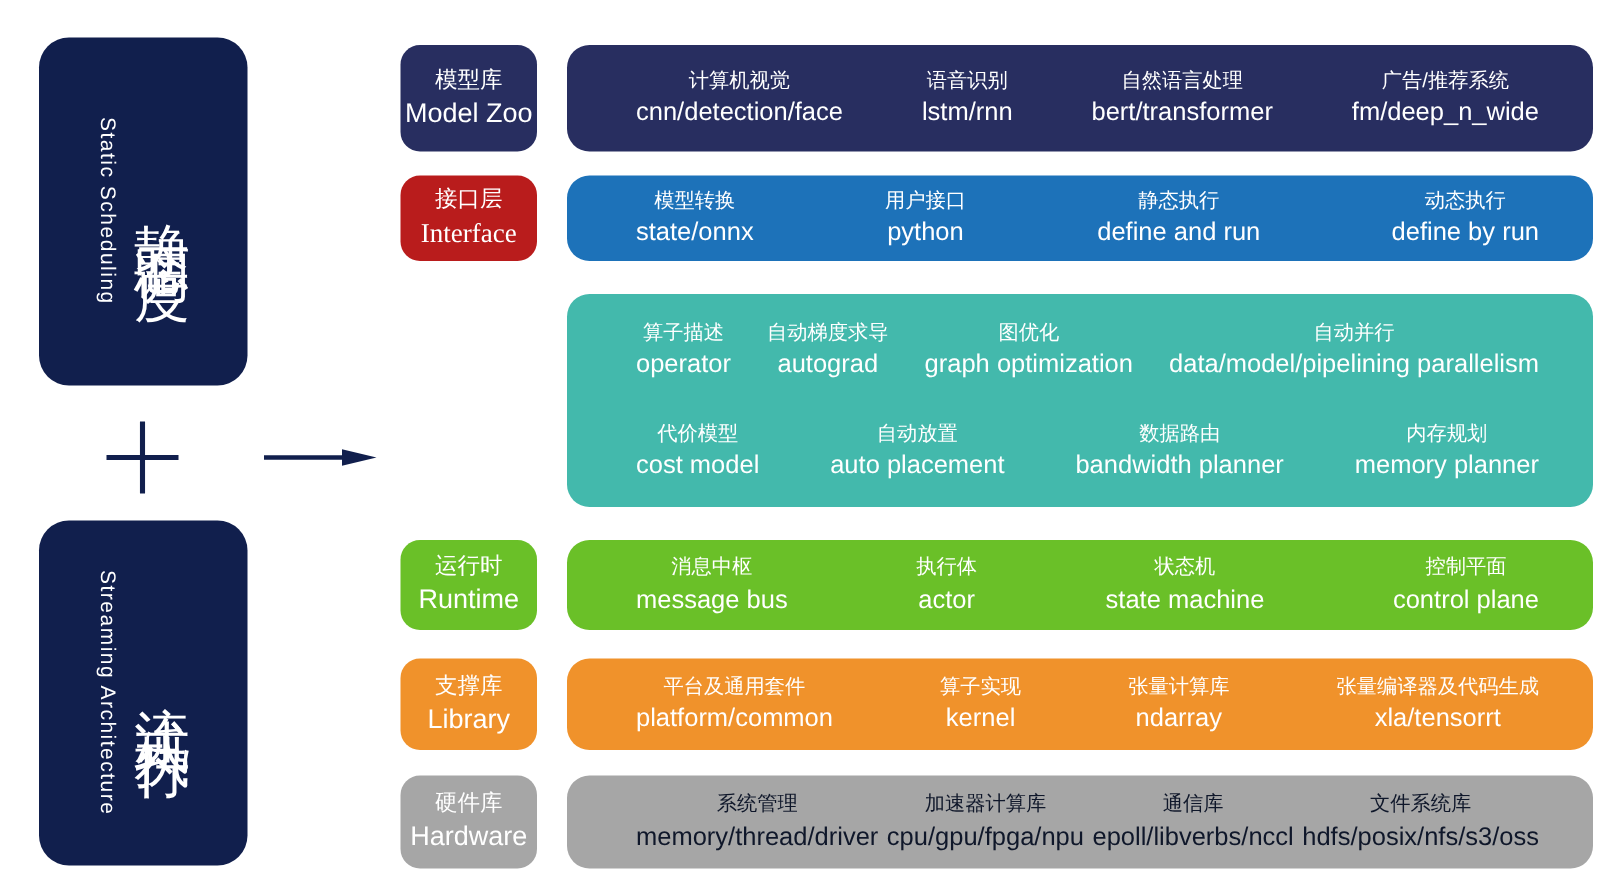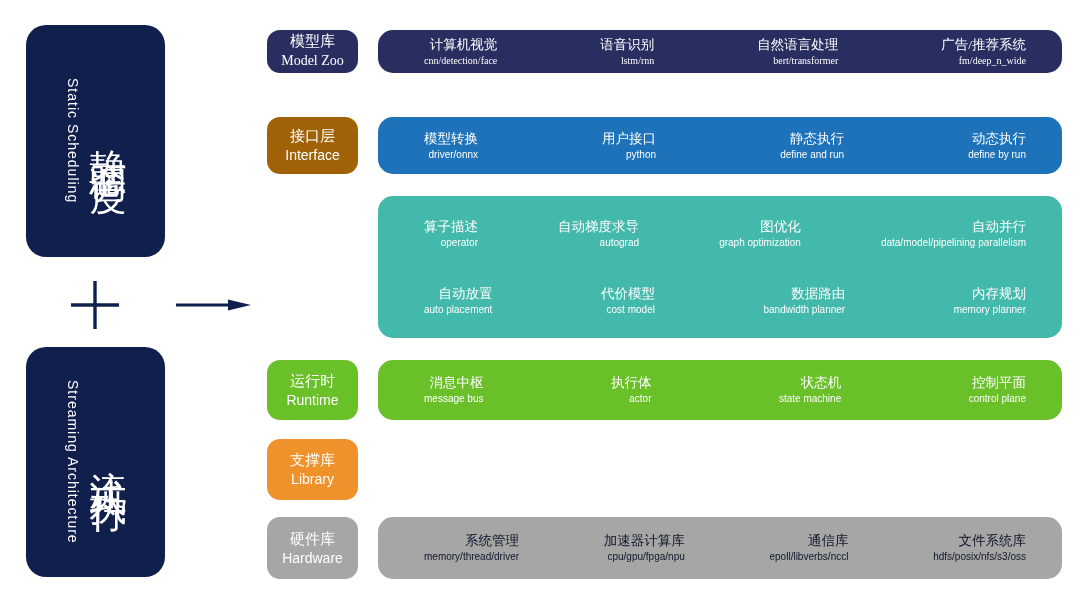--- a/index.html
+++ b/index.html
@@ -22,49 +22,49 @@
   .zh-vert{
     writing-mode:vertical-rl;
     font-size:37px;letter-spacing:9px;line-height:1;white-space:nowrap;
     margin-top:-6px;
   }
   .plus{position:absolute;left:68px;top:278px;}
   .arrow{position:absolute;left:174px;top:297px;}
 
   
   .row{position:absolute;left:0;width:1080px;}
-  .row-0{top:30px;height:43px;font-family:Liberation Serif, serif;}
+  .row-0{top:30px;height:71px;}
   .row-1{top:117px;height:57px;}
   .row-2{top:196px;height:142px;}
   .row-3{top:360px;height:60px;}
   .row-4{top:439px;height:61px;}
   .row-5{top:517px;height:62px;}
 
   .label-box{
     position:absolute;left:267px;width:91px;top:0;height:100%;
     border-radius:13px;color:#fff;
     display:flex;flex-direction:column;align-items:center;justify-content:center;
     text-align:center;line-height:1.32;
   }
   .label-zh{font-size:15px;}
-  .label-en{font-size:14px;}
+  .label-en{font-size:18px;}
 
   .content-box{
     position:absolute;left:378px;width:684px;top:0;height:100%;
     border-radius:15px;color:#fff;
     display:flex;flex-direction:column;justify-content:space-around;
     box-sizing:border-box;padding:4px 36px 4px 46px;
   }
   .line{
     display:flex;flex-direction:row;align-items:center;justify-content:space-between;
     width:100%;
   }
-  .cell{text-align:right;line-height:1.42;white-space:nowrap;}
+  .cell{text-align:center;line-height:1.42;white-space:nowrap;}
   .cell-zh{font-size:13.5px;}
-  .cell-en{font-size:10px;}
+  .cell-en{font-size:17px;}
 </style>
 </head>
 <body>
 
 <div class="canvas" style="background: rgb(255, 255, 255);">
 
   <div class="left-box" id="static-box" style="background: rgb(17, 31, 77); color: rgb(255, 255, 255);">
     <div class="en-vert">Static Scheduling</div>
     <div class="zh-vert">静态调度</div>
   </div>
@@ -109,29 +109,29 @@
               <div class="cell-en">bert/transformer</div>
             </div>
             <div class="cell">
               <div class="cell-zh">广告/推荐系统</div>
               <div class="cell-en">fm/deep_n_wide</div>
             </div>
           </div>
         </div>
       </div>
       <div class="row row-1">
-        <div class="label-box" style="background: #a16207; color: rgb(255, 255, 255);">
+        <div class="label-box" style="background: #b91c1c; color: rgb(255, 255, 255); font-family: Liberation Serif, serif;">
           <div class="label-zh">接口层</div>
           <div class="label-en">Interface</div>
         </div>
         <div class="content-box" style="background: rgb(29, 114, 185); color: rgb(255, 255, 255);">
           <div class="line">
             <div class="cell">
               <div class="cell-zh">模型转换</div>
-              <div class="cell-en">driver/onnx</div>
+              <div class="cell-en">state/onnx</div>
             </div>
             <div class="cell">
               <div class="cell-zh">用户接口</div>
               <div class="cell-en">python</div>
             </div>
             <div class="cell">
               <div class="cell-zh">静态执行</div>
               <div class="cell-en">define and run</div>
             </div>
             <div class="cell">
@@ -156,26 +156,26 @@
               <div class="cell-zh">图优化</div>
               <div class="cell-en">graph optimization</div>
             </div>
             <div class="cell">
               <div class="cell-zh">自动并行</div>
               <div class="cell-en">data/model/pipelining parallelism</div>
             </div>
           </div>
           <div class="line">
             <div class="cell">
+              <div class="cell-zh">代价模型</div>
+              <div class="cell-en">cost model</div>
+            </div>
+            <div class="cell">
               <div class="cell-zh">自动放置</div>
               <div class="cell-en">auto placement</div>
-            </div>
-            <div class="cell">
-              <div class="cell-zh">代价模型</div>
-              <div class="cell-en">cost model</div>
             </div>
             <div class="cell">
               <div class="cell-zh">数据路由</div>
               <div class="cell-en">bandwidth planner</div>
             </div>
             <div class="cell">
               <div class="cell-zh">内存规划</div>
               <div class="cell-en">memory planner</div>
             </div>
           </div>
@@ -205,20 +205,40 @@
               <div class="cell-en">control plane</div>
             </div>
           </div>
         </div>
       </div>
       <div class="row row-4">
         <div class="label-box" style="background: rgb(240, 146, 43); color: rgb(255, 255, 255); text-align: center;">
           <div class="label-zh">支撑库</div>
           <div class="label-en">Library</div>
         </div>
+        <div class="content-box" style="background: rgb(240, 146, 43); color: rgb(255, 255, 255);">
+          <div class="line">
+            <div class="cell">
+              <div class="cell-zh">平台及通用套件</div>
+              <div class="cell-en">platform/common</div>
+            </div>
+            <div class="cell">
+              <div class="cell-zh">算子实现</div>
+              <div class="cell-en">kernel</div>
+            </div>
+            <div class="cell">
+              <div class="cell-zh">张量计算库</div>
+              <div class="cell-en">ndarray</div>
+            </div>
+            <div class="cell">
+              <div class="cell-zh">张量编译器及代码生成</div>
+              <div class="cell-en">xla/tensorrt</div>
+            </div>
+          </div>
+        </div>
       </div>
       <div class="row row-5">
         <div class="label-box" style="background: rgb(166, 166, 166); color: rgb(255, 255, 255);">
           <div class="label-zh">硬件库</div>
           <div class="label-en">Hardware</div>
         </div>
         <div class="content-box" style="background: rgb(166, 166, 166); color: #0f172a;">
           <div class="line">
             <div class="cell">
               <div class="cell-zh">系统管理</div>

